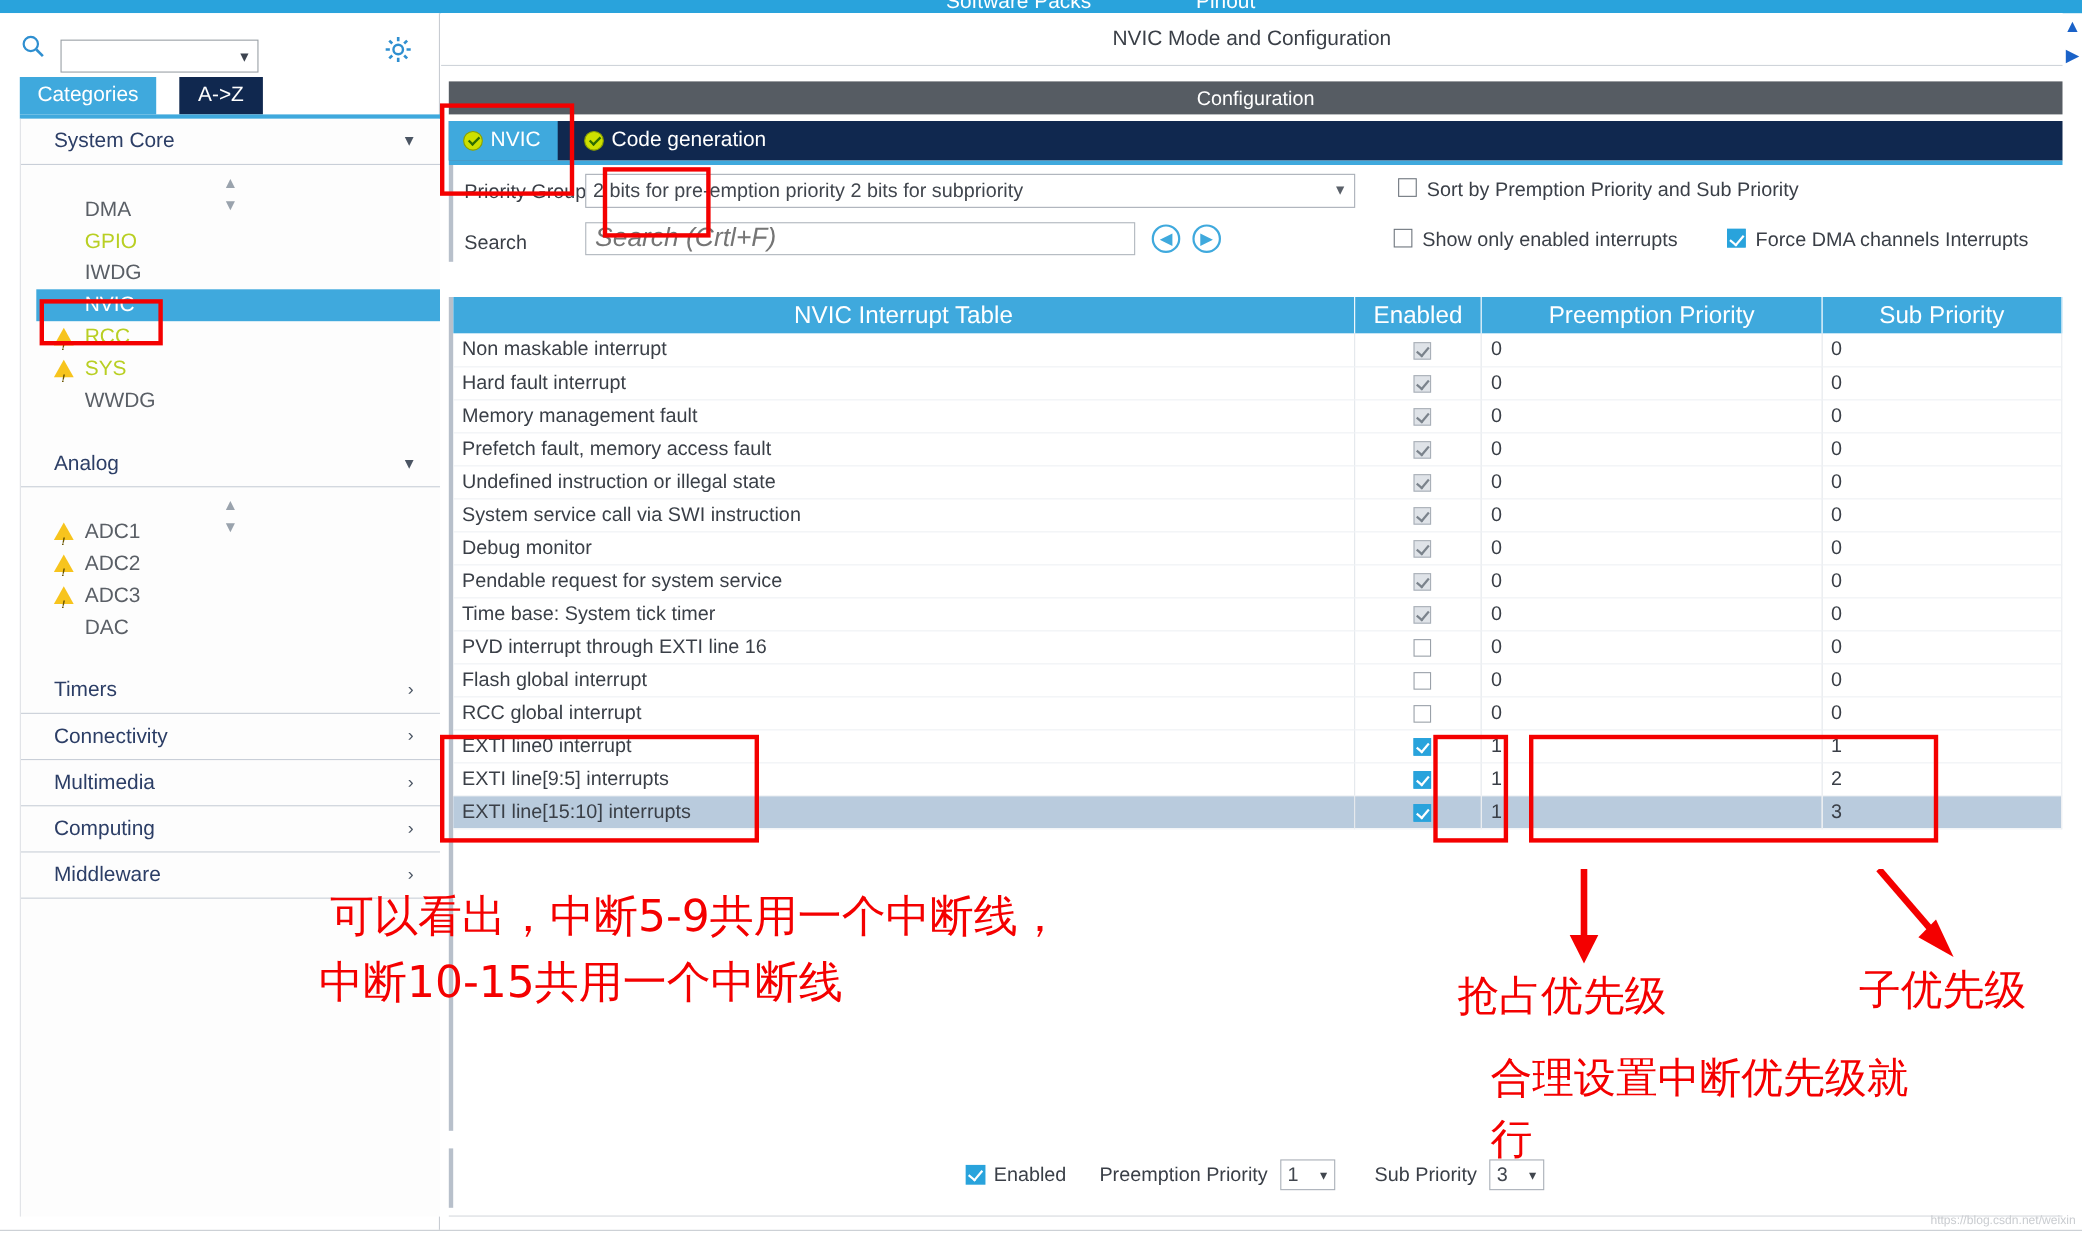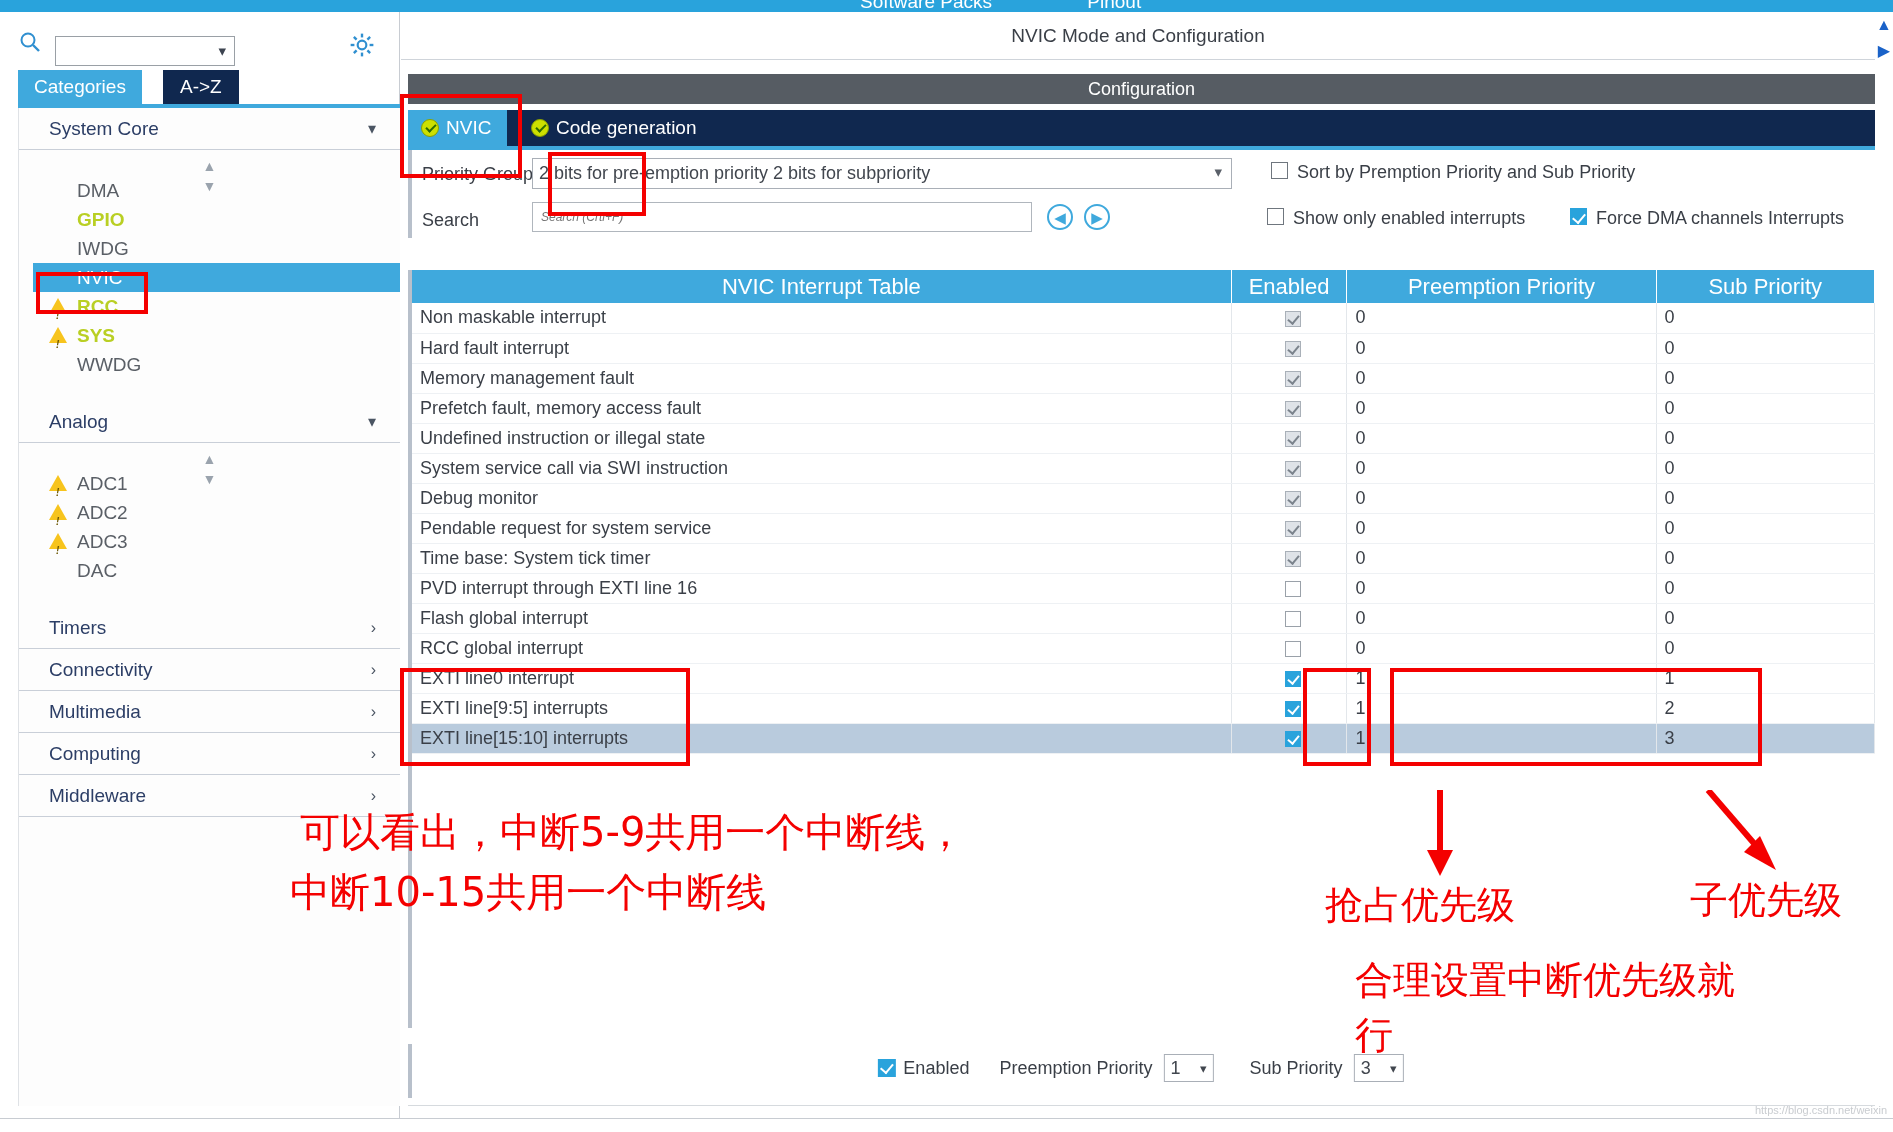--- a/index.html
+++ b/index.html
@@ -101,21 +101,21 @@
     font-size: 14px; line-height: 20px; height: 26px;
     padding-top: 6px;
   }
   .leaf {
     position: relative;
     height: 29px; line-height: 29px;
     padding-left: 58px;
     font-size: 19px; color: #5a5f66;
     white-space: nowrap;
   }
-  .leaf.green { color: #b9cf23; font-weight: bold; }
+  .leaf.green { color: #b9cf23; }
   .leaf.selected {
     background: #3fa9dd; color: #ffffff;
     margin-left: 14px; padding-left: 44px;
   }
   .warn-tri {
     position: absolute; left: 30px; top: 6px;
     width: 0; height: 0;
     border-left: 9px solid transparent;
     border-right: 9px solid transparent;
     border-bottom: 16px solid #f7c41d;
@@ -198,21 +198,21 @@
   }
   .sr-label { left: 10px; top: 60px; }
   .sr-input {
     position: absolute; left: 120px; top: 52px;
     width: 500px; height: 30px;
     border: 1px solid #b0b6bd; background: #ffffff;
   }
   .sr-input input {
     width: 100%; height: 100%; border: 0; outline: 0;
     font-family: "Liberation Sans", sans-serif;
-    font-size: 12px; font-style: italic; color: #7f1d1d;
+    font-size: 24px; font-style: italic; color: #7f1d1d;
     padding-left: 8px; background: transparent;
   }
   .nav-circle {
     position: absolute; top: 54px;
     width: 26px; height: 26px; border-radius: 50%;
     border: 2px solid #3fa9dd;
     color: #3fa9dd; font-size: 15px;
     text-align: center; line-height: 23px;
   }
   .nav-prev { left: 635px; }

